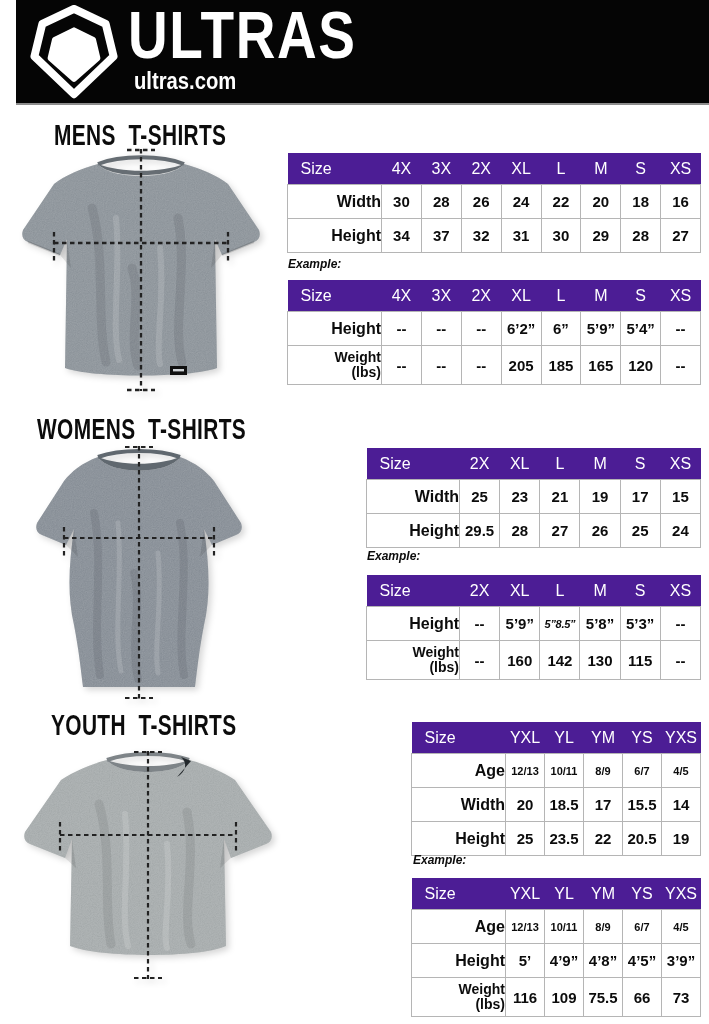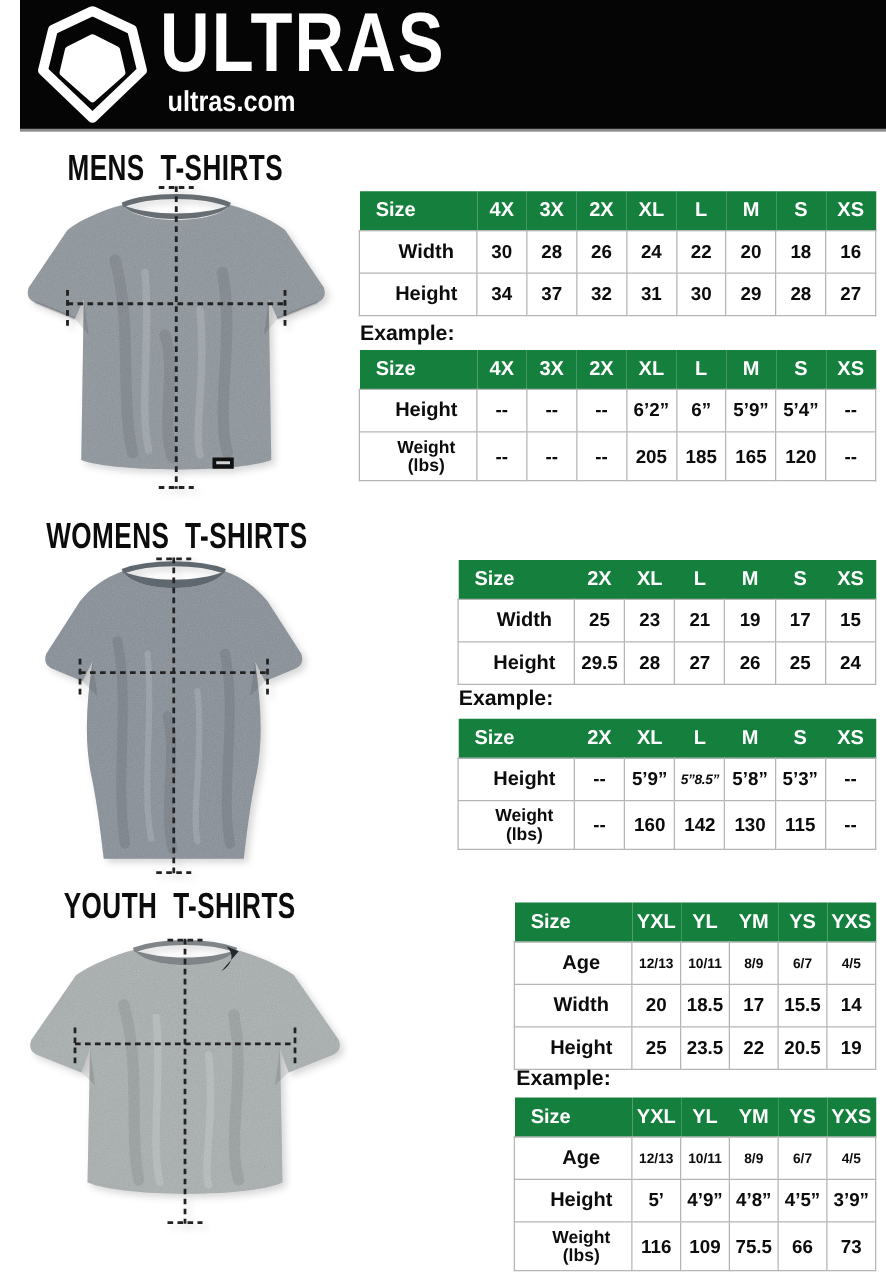--- a/index.html
+++ b/index.html
@@ -11,34 +11,34 @@
                border-bottom:2px solid #8d8d8d;}
   .logo-svg{position:absolute;left:14px;top:5px;}
   .brand{position:absolute;left:112px;top:1px;color:#fff;font-weight:800;font-size:67px;
          letter-spacing:2px;transform:scaleX(.82);transform-origin:left top;line-height:1;}
   .site-url{position:absolute;left:118px;top:70px;color:#fff;font-weight:700;font-size:23px;
             transform:scaleX(.88);transform-origin:left top;line-height:1;}
 
   
   .sec-heading{position:absolute;font-weight:800;font-size:29px;line-height:1;color:#0c0c0c;
                transform:scaleX(.72);transform-origin:left top;word-spacing:9px;letter-spacing:.5px;white-space:nowrap;}
-  .example-label{position:absolute;font-weight:700;font-size:17px;color:#0c0c0c;}
+  .example-label{position:absolute;font-weight:700;font-size:12px;color:#0c0c0c;font-style:italic;}
 
   
   .shirt{position:absolute;filter:drop-shadow(3px 3px 3px rgba(0,0,0,.16));}
 
   
   table.size-table{position:absolute;border-collapse:collapse;table-layout:fixed;
                    font-family:"Liberation Sans",sans-serif;}
-  table.size-table th{background:#15803d;color:#fff;font-weight:700;font-size:16px;
+  table.size-table th{background:#4c1d95;color:#fff;font-weight:400;font-size:16px;
                       text-align:center;height:31px;padding:0;}
   table.size-table th:first-child{text-align:left;padding-left:13px;}
   table.size-table td{border:1px solid #b5b5b5;background:#fff;color:#0c0c0c;font-weight:700;
                       font-size:15px;text-align:center;height:33px;padding:0;}
-  table.size-table td.row-label{text-align:center;padding-left:13px;font-size:16px;}
+  table.size-table td.row-label{text-align:right;padding-left:13px;font-size:16px;}
   table.size-table td.row-label.two-line{font-size:14px;line-height:1.08;}
   table.size-table td.row-label span{display:block;}
   table.size-table tr.two-line-row td{height:38px;}
   table.size-table td.frac{font-size:11px;}
   table.size-table td.xtight{font-size:11px;letter-spacing:-.3px;font-style:italic;}
   .w-mens th:first-child,.w-mens td:first-child{width:81px;}
   .w-womens th:first-child,.w-womens td:first-child{width:80px;}
   .w-youth th:first-child,.w-youth td:first-child{width:81px;}
 </style>
 </head>

